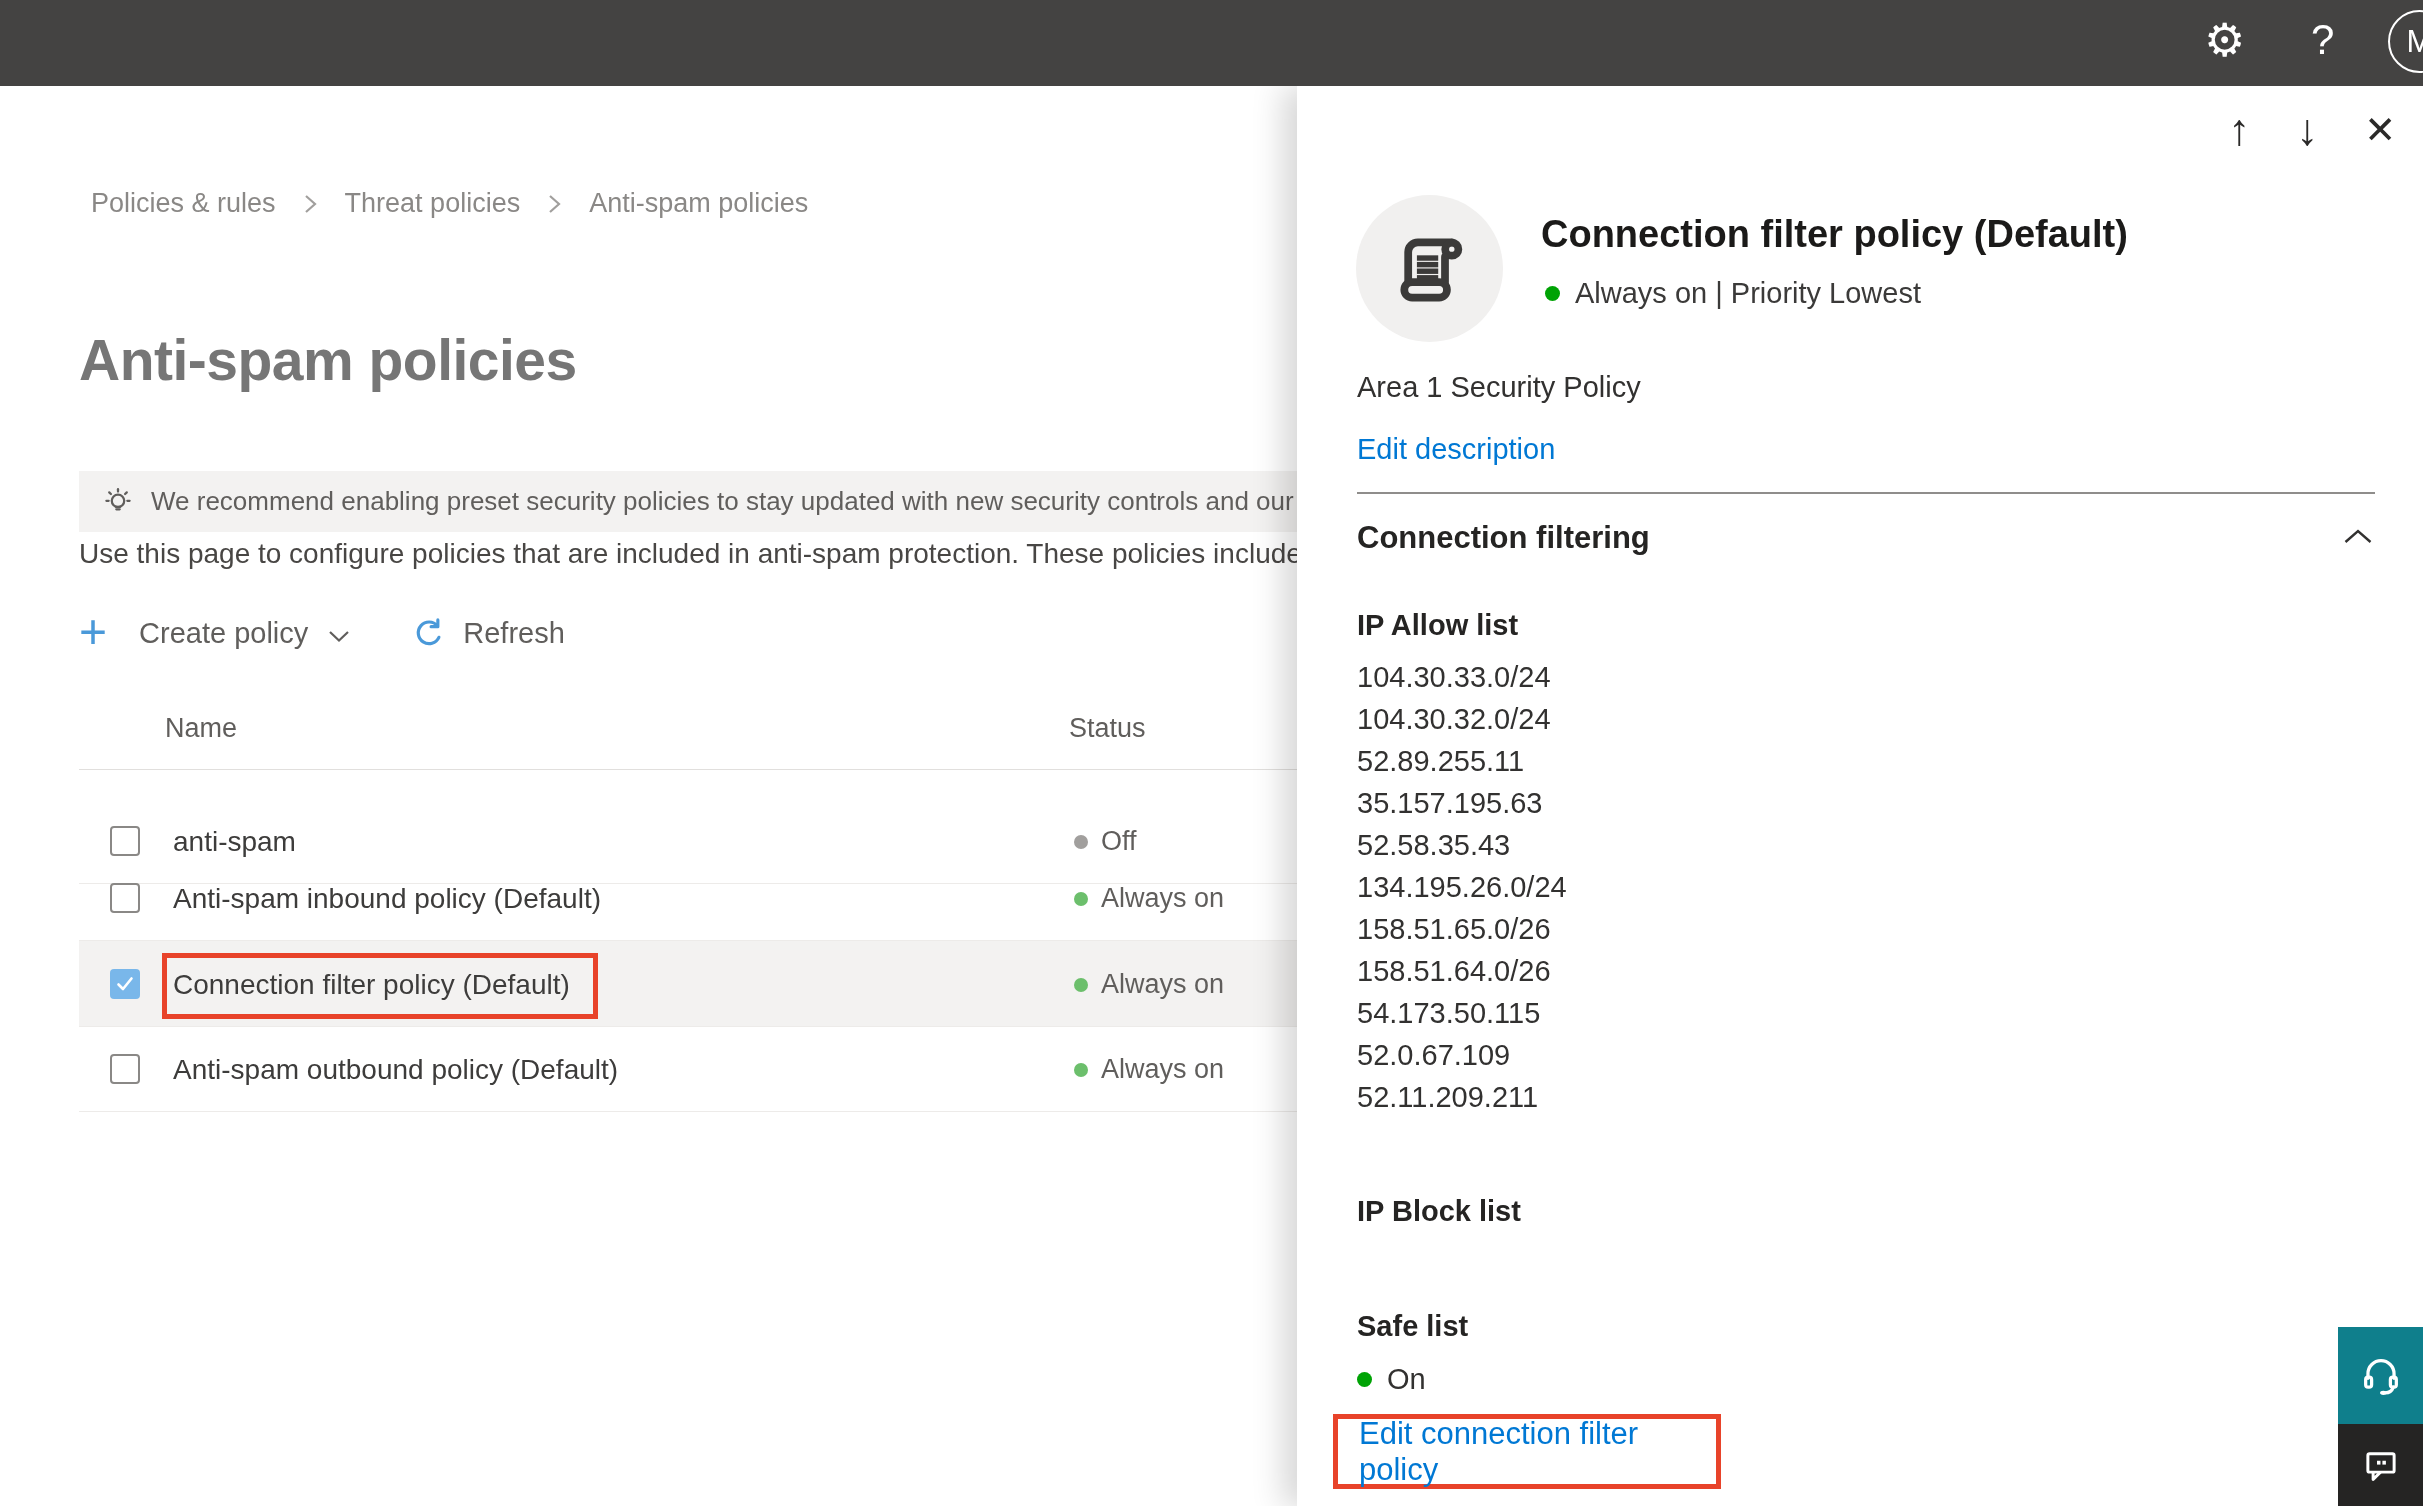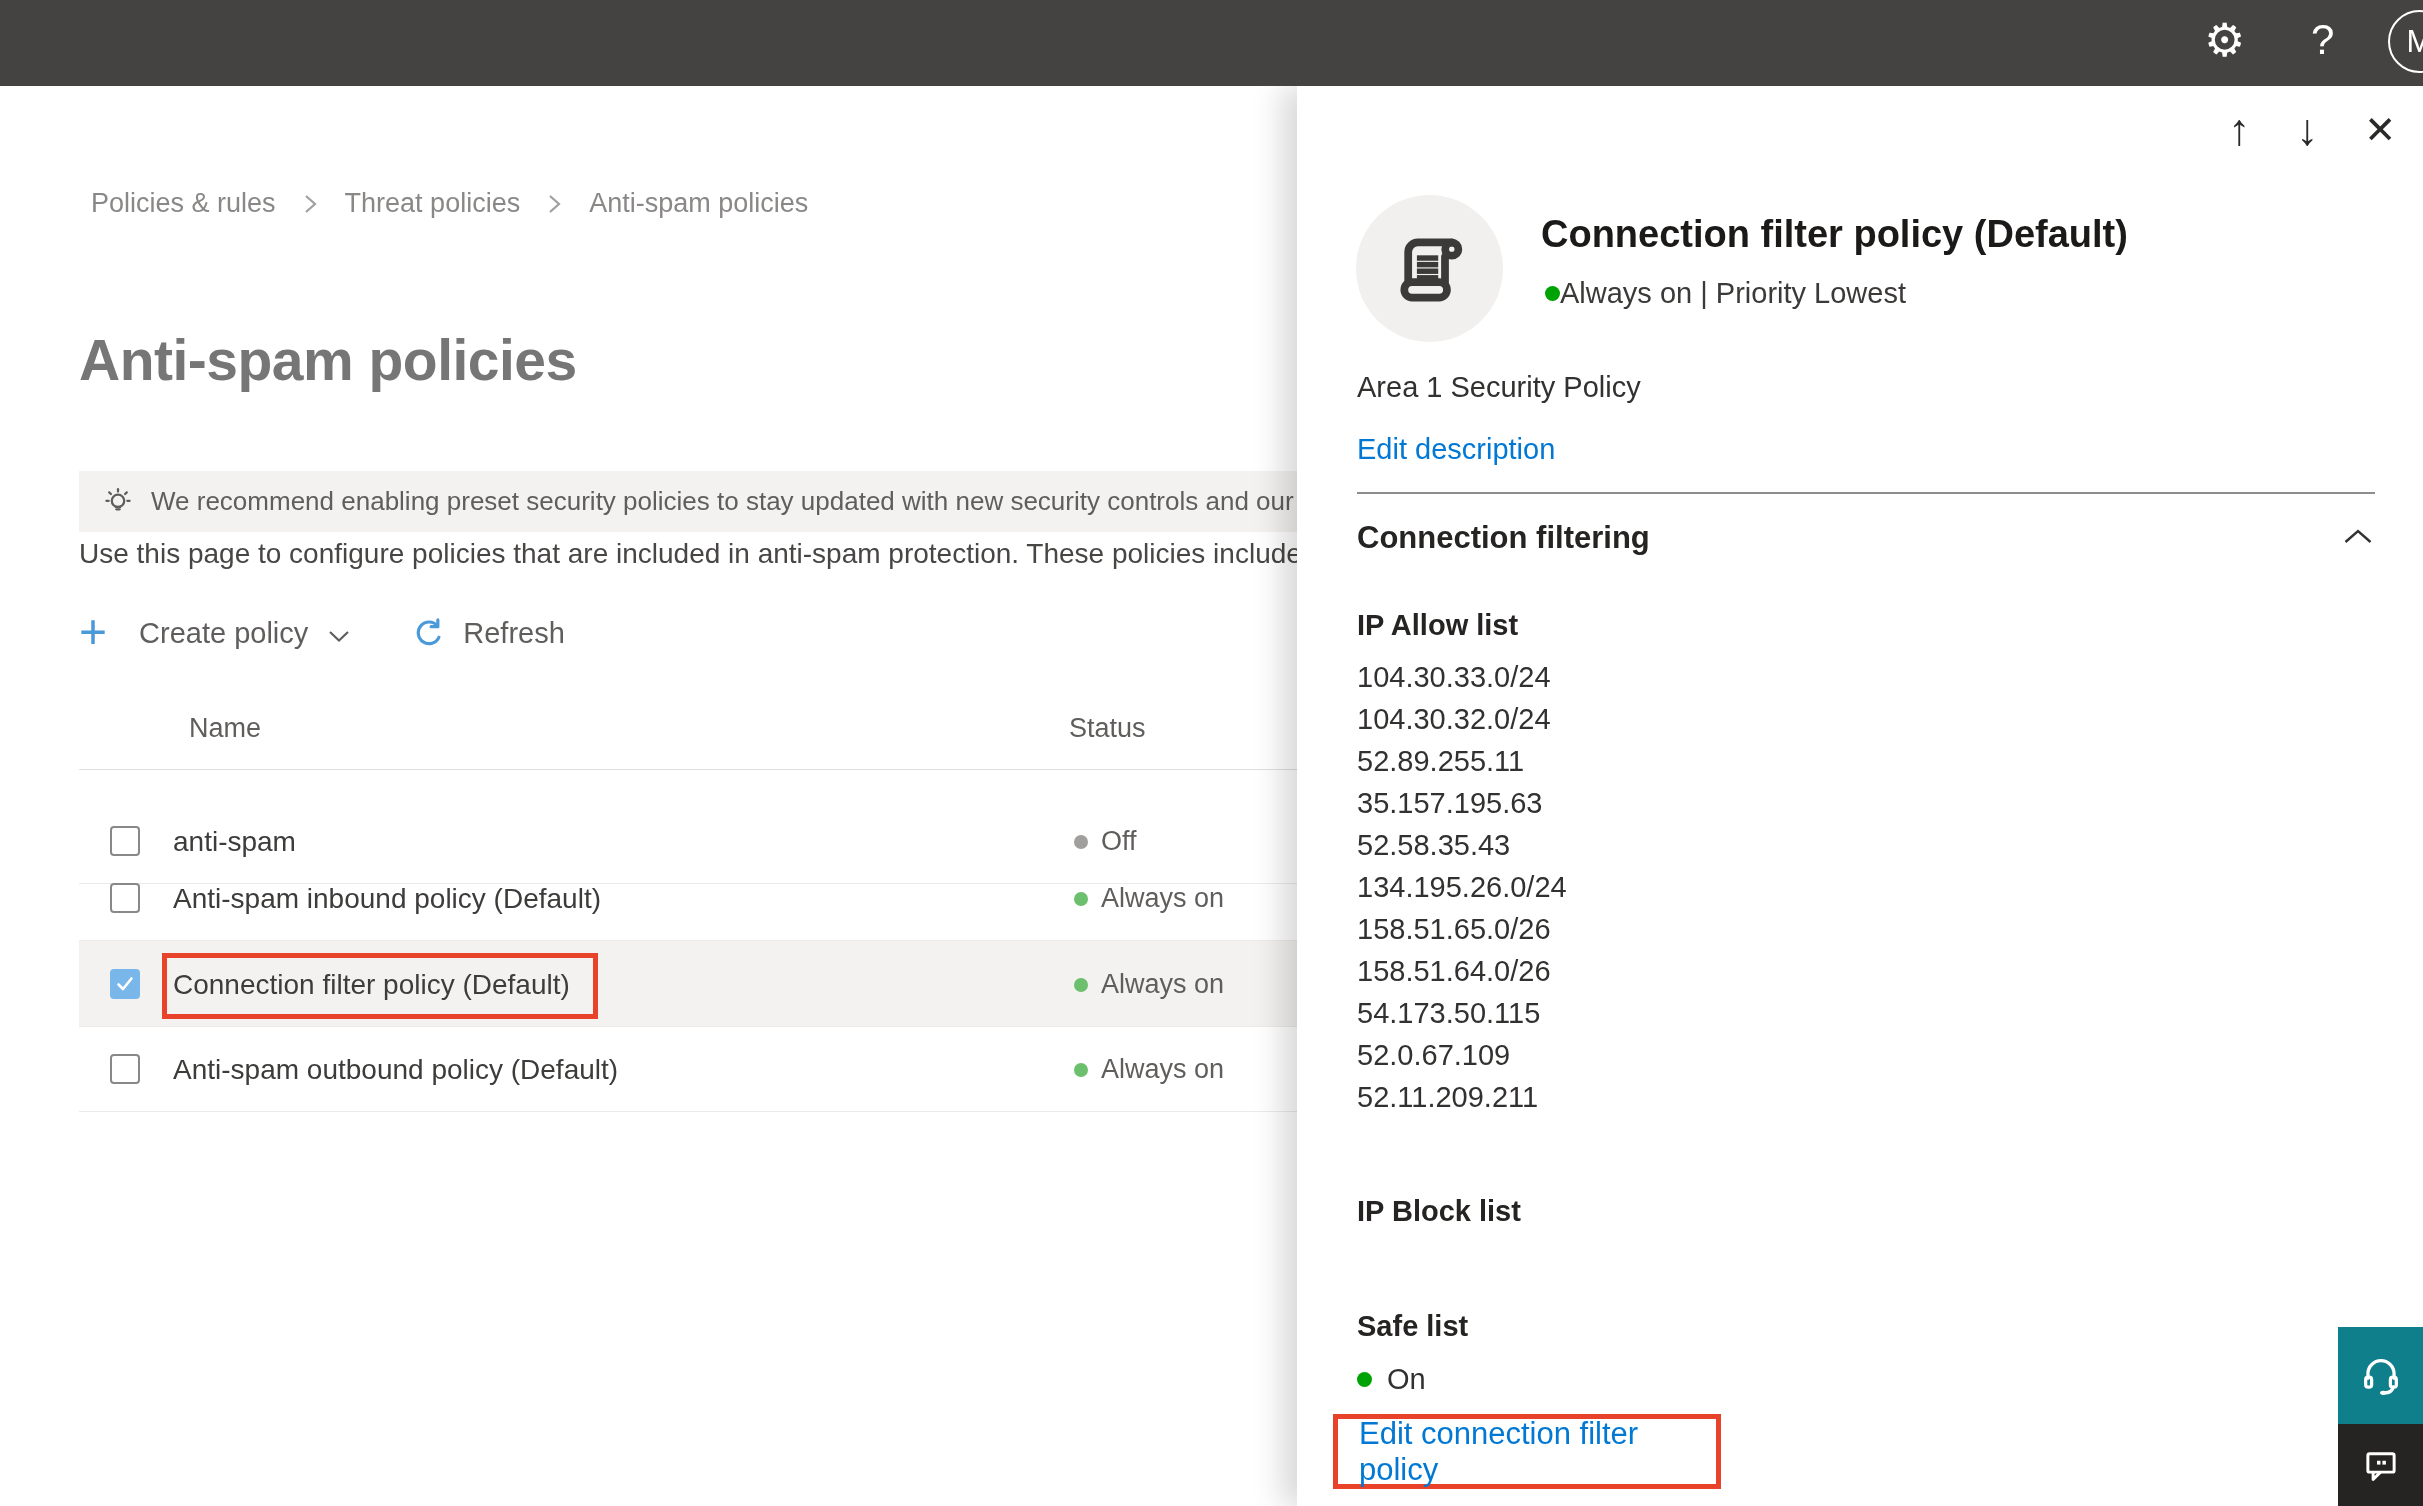--- a/index.html
+++ b/index.html
@@ -26,21 +26,21 @@
   .toolbar{position:absolute;left:79px;top:606px;height:55px;display:flex;align-items:center;}
   .toolbar .plus{font-size:48px;font-weight:300;color:#4a99d9;line-height:1;margin-top:-4px;}
   .toolbar .tb-label{font-size:29px;color:#605e5c;margin-left:32px;}
   .toolbar .dd-chevron{margin-left:20px;margin-top:6px;display:flex;}
   .toolbar .refresh-group{display:flex;align-items:center;margin-left:61px;cursor:pointer;}
   .toolbar .refresh-group .tb-label{margin-left:16px;}
   .create-group{display:flex;align-items:center;cursor:pointer;}
 
   
   .tbl-header{position:absolute;left:79px;top:687px;width:1218px;height:82px;border-bottom:1px solid #e1dfdd;}
-  .tbl-header .col-name{position:absolute;left:110px;top:26px;font-size:27px;color:#605e5c;}
+  .tbl-header .col-name{position:absolute;left:86px;top:26px;font-size:27px;color:#605e5c;}
   .tbl-header .col-status{position:absolute;left:990px;top:26px;font-size:27px;color:#605e5c;}
   .row{position:absolute;left:79px;width:1218px;height:85px;border-bottom:1px solid #edebe9;cursor:pointer;}
   .row.selected{background:#f3f2f1;}
   .row .cb{position:absolute;left:31px;top:28px;width:30px;height:30px;border:2px solid #8a8886;border-radius:4px;background:#fff;box-sizing:border-box;}
   .row .cb.checked{border:none;background:#79b7ea;display:flex;align-items:center;justify-content:center;}
   .row .rname{position:absolute;left:94px;top:28px;font-size:28px;color:#3d3c3b;}
   .row .rstatus{position:absolute;left:995px;top:28px;display:flex;align-items:center;gap:13px;font-size:27px;color:#605e5c;}
   .dot{width:14px;height:14px;border-radius:50%;flex:0 0 auto;}
   .dot.green{background:#6cbf6c;}
   .dot.gray{background:#a19f9d;}
@@ -48,21 +48,21 @@
 
   
   .panel{position:absolute;left:1297px;top:86px;width:1127px;height:1421px;background:#fff;z-index:10;
     box-shadow:-14px 0 30px rgba(0,0,0,0.16);}
   .panel-actions{position:absolute;top:22px;right:28px;display:flex;align-items:center;gap:46px;}
   .panel-actions .pa{font-size:44px;font-weight:300;color:#2b2a29;line-height:1;cursor:pointer;}
   .panel-actions .pa.close{font-size:38px;}
   .panel .icon-circle{position:absolute;left:59px;top:109px;width:147px;height:147px;border-radius:50%;background:#f1f0ef;
     display:flex;align-items:center;justify-content:center;}
   .panel .p-title{position:absolute;left:244px;top:127px;font-size:38px;font-weight:700;color:#1b1a19;}
-  .panel .p-statusline{position:absolute;left:248px;top:191px;display:flex;align-items:center;font-size:29px;color:#3b3a39;}
+  .panel .p-statusline{position:absolute;left:248px;top:191px;display:flex;align-items:center;gap:15px;font-size:29px;color:#3b3a39;}
   .dot.pgreen{background:#00a305;width:15px;height:15px;}
   .panel .p-desc{position:absolute;left:60px;top:285px;font-size:29px;color:#323130;}
   .panel .p-link{color:#0078d4;cursor:pointer;}
   .panel .edit-desc{position:absolute;left:60px;top:347px;font-size:29px;}
   .panel .divider{position:absolute;left:60px;top:406px;width:1018px;border-top:2px solid #8f8d8b;}
   .panel .section-hdr{position:absolute;left:60px;top:434px;font-size:31px;font-weight:700;color:#252423;}
   .panel .section-chevron{position:absolute;right:51px;top:442px;cursor:pointer;display:flex;}
   .panel .ip-allow-title{position:absolute;left:60px;top:523px;font-size:29px;font-weight:700;color:#252423;}
   .panel .ip-list{position:absolute;left:60px;top:570px;font-size:29px;color:#323130;line-height:42px;}
   .panel .ip-block-title{position:absolute;left:60px;top:1109px;font-size:29px;font-weight:700;color:#252423;}

